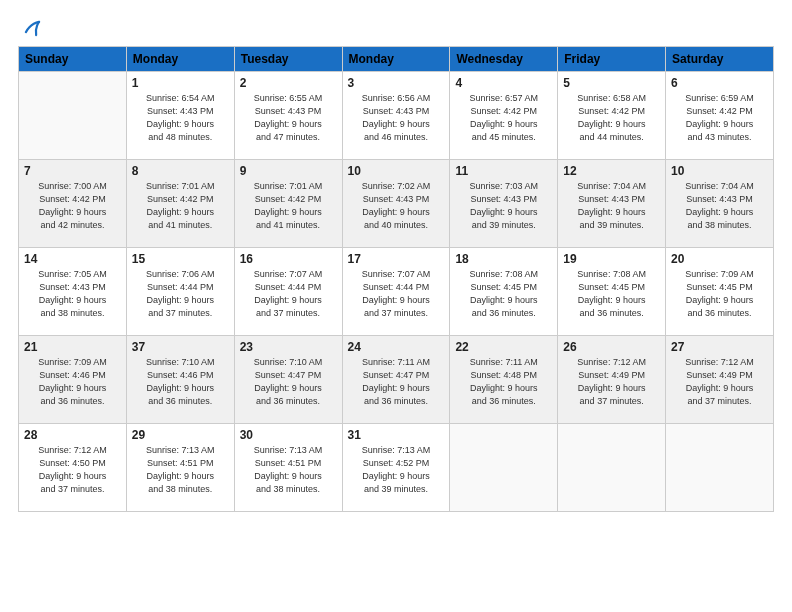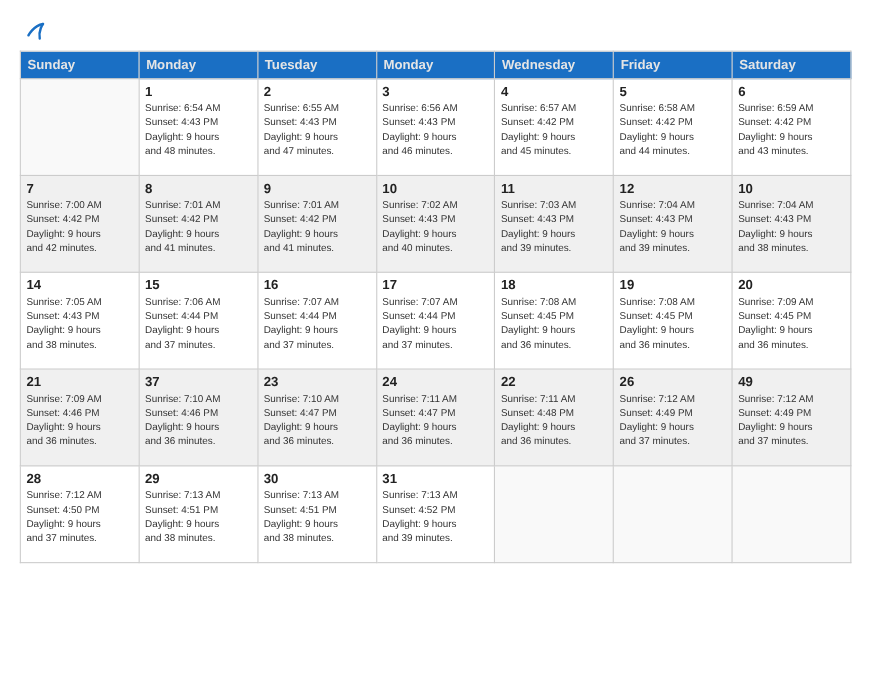--- a/index.html
+++ b/index.html
@@ -49,21 +49,21 @@
       font-size: 15px;
       color: #444;
     }
     .calendar {
       width: 100%;
       border-collapse: collapse;
       table-layout: fixed;
     }
     .calendar thead tr th {
       background: #1a6fc4;
-      color: #e5e5e5;
+      color: #000000;
       font-size: 12px;
       font-weight: bold;
       text-align: left;
       padding: 5px 6px;
       border: 1px solid #ccc;
     }
     .calendar tbody tr td {
       border: 1px solid #ccc;
       vertical-align: top;
       padding: 4px 5px;
@@ -78,20 +78,21 @@
       font-size: 12px;
       font-weight: bold;
       color: #222;
       display: block;
       margin-bottom: 2px;
     }
     .day-info {
       font-size: 9px;
       line-height: 1.45;
       color: #333;
+      text-align: center;
     }
     .alt-row td {
       background: #f0f0f0;
     }
   </style>
 </head>
 <body>
 
 <div class="page">
   <div class="header">
@@ -233,21 +234,21 @@
           </td>
           <td>
             <span class="day-number">22</span>
             <div class="day-info">Sunrise: 7:11 AM<br>Sunset: 4:48 PM<br>Daylight: 9 hours<br>and 36 minutes.</div>
           </td>
           <td>
             <span class="day-number">26</span>
             <div class="day-info">Sunrise: 7:12 AM<br>Sunset: 4:49 PM<br>Daylight: 9 hours<br>and 37 minutes.</div>
           </td>
           <td>
-            <span class="day-number">49</span>
+            <span class="day-number">27</span>
             <div class="day-info">Sunrise: 7:12 AM<br>Sunset: 4:49 PM<br>Daylight: 9 hours<br>and 37 minutes.</div>
           </td>
         </tr>
         <tr>
           <td>
             <span class="day-number">28</span>
             <div class="day-info">Sunrise: 7:12 AM<br>Sunset: 4:50 PM<br>Daylight: 9 hours<br>and 37 minutes.</div>
           </td>
           <td>
             <span class="day-number">29</span>

